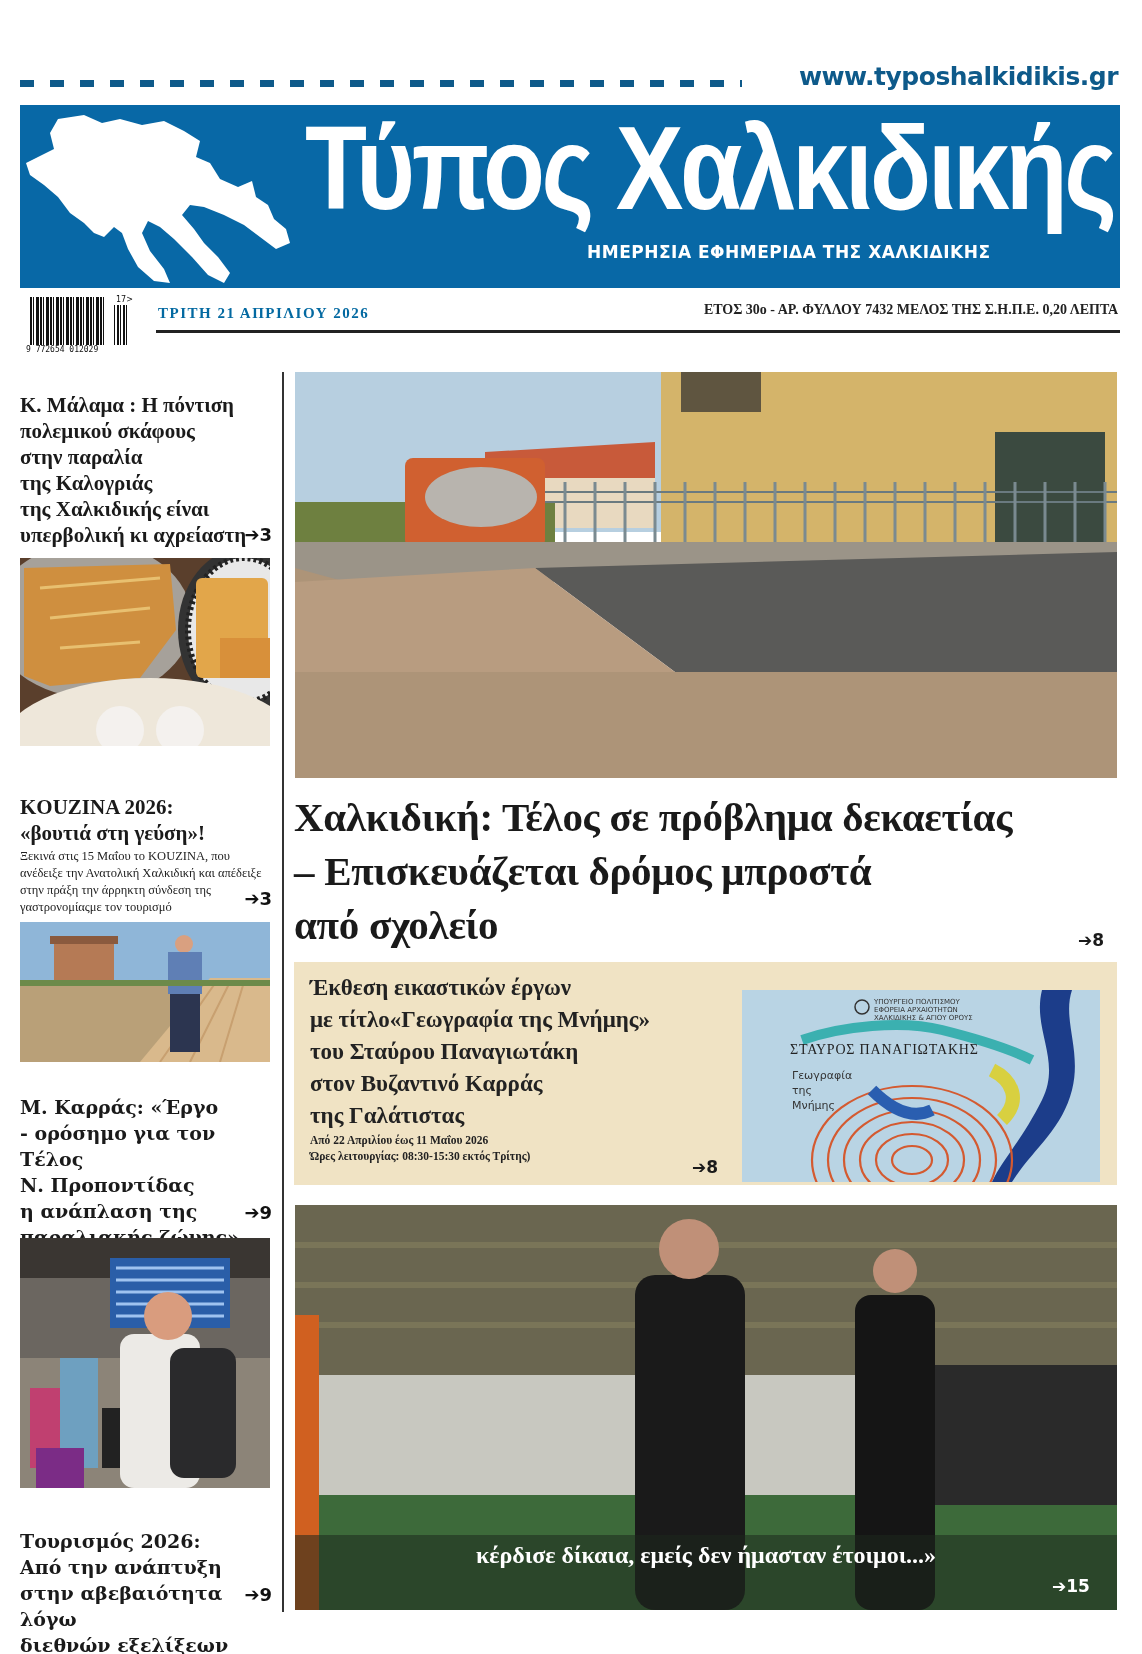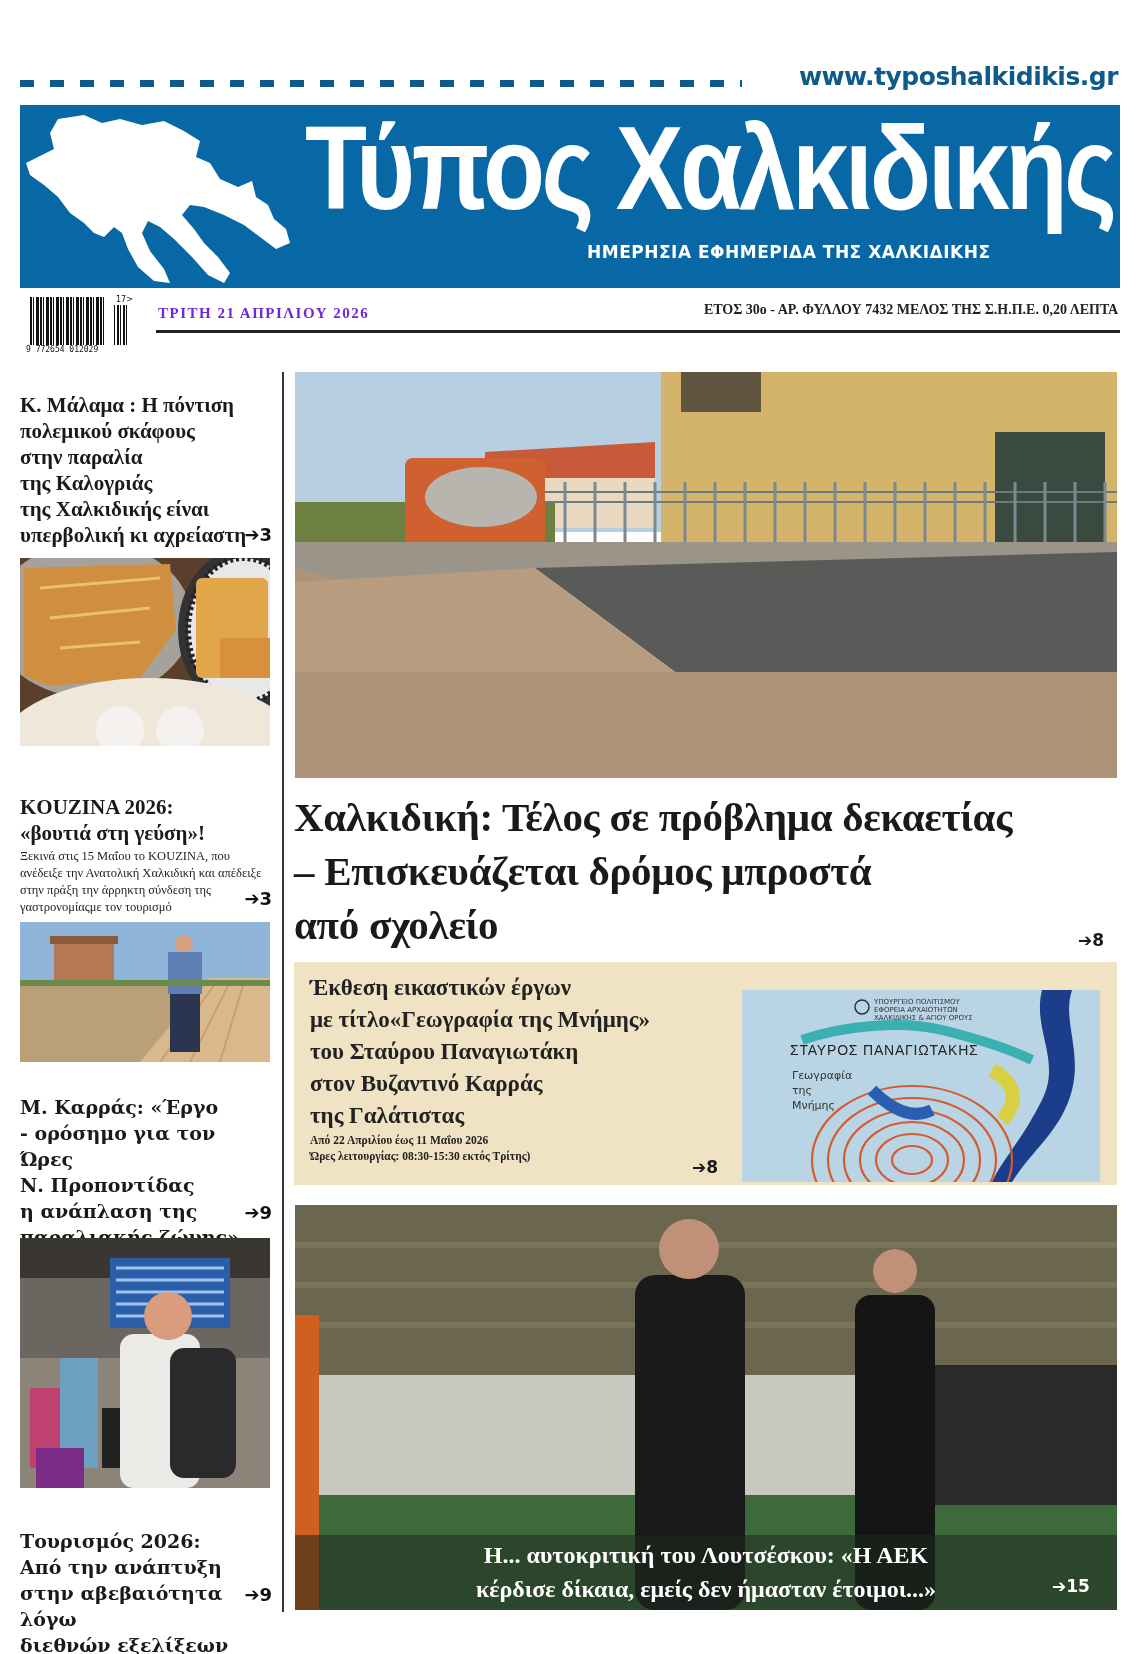--- a/index.html
+++ b/index.html
@@ -22,21 +22,21 @@
     font-size: 17px; color: #ffffff; letter-spacing: 0.5px; }
 
   
   .barcode { position: absolute; left: 26px; top: 295px; width: 106px; height: 62px; }
   .barcode-bars { position: absolute; left: 4px; top: 2px; width: 76px; height: 48px;
     background: repeating-linear-gradient(90deg, #111 0 2px, #fff 2px 3px, #111 3px 4px, #fff 4px 6px, #111 6px 9px, #fff 9px 10px); }
   .barcode-bars2 { position: absolute; left: 88px; top: 10px; width: 14px; height: 40px;
     background: repeating-linear-gradient(90deg, #111 0 1px, #fff 1px 3px, #111 3px 5px, #fff 5px 6px); }
   .barcode-num { position: absolute; left: 0; top: 50px; font-family: "DejaVu Sans Mono", monospace; font-size: 8px; color: #111; }
   .barcode-sup { position: absolute; left: 90px; top: 0; font-family: "DejaVu Sans", sans-serif; font-size: 8px; color: #111; }
-  .issue-date { position: absolute; left: 158px; top: 305px; font-weight: bold; font-size: 15px; letter-spacing: 1.5px; color: #6d28d9; }
+  .issue-date { position: absolute; left: 158px; top: 305px; font-weight: bold; font-size: 15px; letter-spacing: 1.5px; color: #0369a1; }
   .issue-info { position: absolute; right: 24px; top: 302px; font-weight: bold; font-size: 14px; color: #222; }
   .issue-rule { position: absolute; left: 156px; top: 330px; width: 964px; height: 3px; background: #222; }
 
   
   .col-divider { position: absolute; left: 282px; top: 372px; width: 2px; height: 1240px; background: #333; }
 
   
   .side-story { position: absolute; left: 20px; width: 252px; }
   .side-headline { font-weight: bold; font-size: 21px; line-height: 26px; color: #1a1a1a; margin-top: 24px; }
   .side-ref { position: absolute; right: 0; font-family: "DejaVu Sans", sans-serif; font-weight: bold; font-size: 18px; color: #111; }
@@ -47,21 +47,21 @@
   .main-photo { left: 295px; top: 372px; width: 822px; height: 406px; }
   .main-headline { position: absolute; left: 294px; top: 790px; width: 830px; font-weight: bold; font-size: 41px; line-height: 54px; color: #1a1a1a; letter-spacing: -0.3px; }
   .main-ref { position: absolute; left: 1078px; top: 930px; font-family: "DejaVu Sans", sans-serif; font-weight: bold; font-size: 17px; }
 
   .exhibit-box { position: absolute; left: 294px; top: 962px; width: 823px; height: 223px; background: #f0e3c4; }
   .exhibit-title { position: absolute; left: 16px; top: 10px; width: 420px; font-weight: bold; font-size: 23px; line-height: 32px; color: #222; }
   .exhibit-dates { position: absolute; left: 16px; top: 170px; font-weight: bold; font-size: 11.5px; line-height: 16px; color: #222; }
   .exhibit-ref { position: absolute; left: 398px; top: 195px; font-family: "DejaVu Sans", sans-serif; font-weight: bold; font-size: 17px; }
   .poster { position: absolute; left: 448px; top: 28px; width: 358px; height: 192px; background: #b9d4e4; overflow: hidden; }
   .poster-ministry { position: absolute; left: 132px; top: 8px; font-family: "DejaVu Sans", sans-serif; font-size: 7px; line-height: 8px; color: #333; }
-  .poster-artist { position: absolute; left: 48px; top: 52px; font-family: Liberation Sans, sans-serif; font-size: 14px; color: #222; letter-spacing: 0.8px; }
+  .poster-artist { position: absolute; left: 48px; top: 52px; font-family: Liberation Serif, serif; font-size: 14px; color: #222; letter-spacing: 0.8px; }
   .poster-sub { position: absolute; left: 50px; top: 78px; font-family: "DejaVu Sans", sans-serif; font-size: 11px; line-height: 15px; color: #333; }
 
   .sports-photo { left: 295px; top: 1205px; width: 822px; height: 405px; }
   .sports-caption { position: absolute; left: 295px; top: 1535px; width: 822px; height: 75px; background: rgba(30,40,30,0.55); }
   .sports-text { position: absolute; left: 0; top: 1538px; width: 1100px; text-align: center; font-weight: bold; font-size: 24px; line-height: 34px; color: #ffffff; }
   .sports-text span { display: block; }
   .sports-ref { position: absolute; left: 1052px; top: 1576px; font-family: "DejaVu Sans", sans-serif; font-weight: bold; font-size: 17px; color: #fff; }
 </style>
 </head>
 <body>
@@ -137,21 +137,21 @@
     <rect x="30" y="14" width="68" height="8" fill="#8a5a3e"></rect>
     <rect x="150" y="30" width="30" height="100" fill="#2c3550"></rect>
     <circle cx="164" cy="22" r="9" fill="#d9a080"></circle>
     <rect x="148" y="30" width="34" height="42" fill="#5f7fb5"></rect>
     <rect x="0" y="58" width="250" height="6" fill="#6c8a4a"></rect>
   </svg>
 </div>
 <div class="side-story" style="top:1070px; height:150px;">
   <div class="side-headline" style="font-family:'DejaVu Serif',serif; font-size:19px;">
     <div>Μ. Καρράς: «Έργο</div>
-    <div>- ορόσημο για τον Ώρες</div>
+    <div>- ορόσημο για τον Τέλος</div>
     <div>Ν. Προποντίδας</div>
     <div>η ανάπλαση της</div>
     <div> παραλιακής ζώνης»</div>
   </div>
   <div class="side-ref" style="top:132px;">➔9</div>
 </div>
 
 <div class="photo" style="left:20px; top:1238px; width:250px; height:250px;">
   <svg width="250" height="250" viewBox="0 0 250 250">
     <rect width="250" height="250" fill="#6b6660"></rect>
@@ -258,16 +258,15 @@
     <rect x="340" y="70" width="110" height="335" rx="20" fill="#1a1a1a"></rect>
     <circle cx="394" cy="44" r="30" fill="#c09078"></circle>
     <rect x="560" y="90" width="80" height="315" rx="16" fill="#151515"></rect>
     <circle cx="600" cy="66" r="22" fill="#c09078"></circle>
     <rect x="640" y="160" width="182" height="140" fill="#2a2a2a"></rect>
     <rect x="0" y="110" width="24" height="295" fill="#d06020"></rect>
   </svg>
 </div>
 <div class="sports-caption"></div>
 <div class="sports-text" style="left:295px; width:822px;">
-  <span>Η... αυτοκριτική του Λουτσέσκου: «Η ΑΕΚ</span>
   <span>κέρδισε δίκαια, εμείς δεν ήμασταν έτοιμοι...»</span>
 </div>
 <div class="sports-ref">➔15</div>
 
 </body></html>

